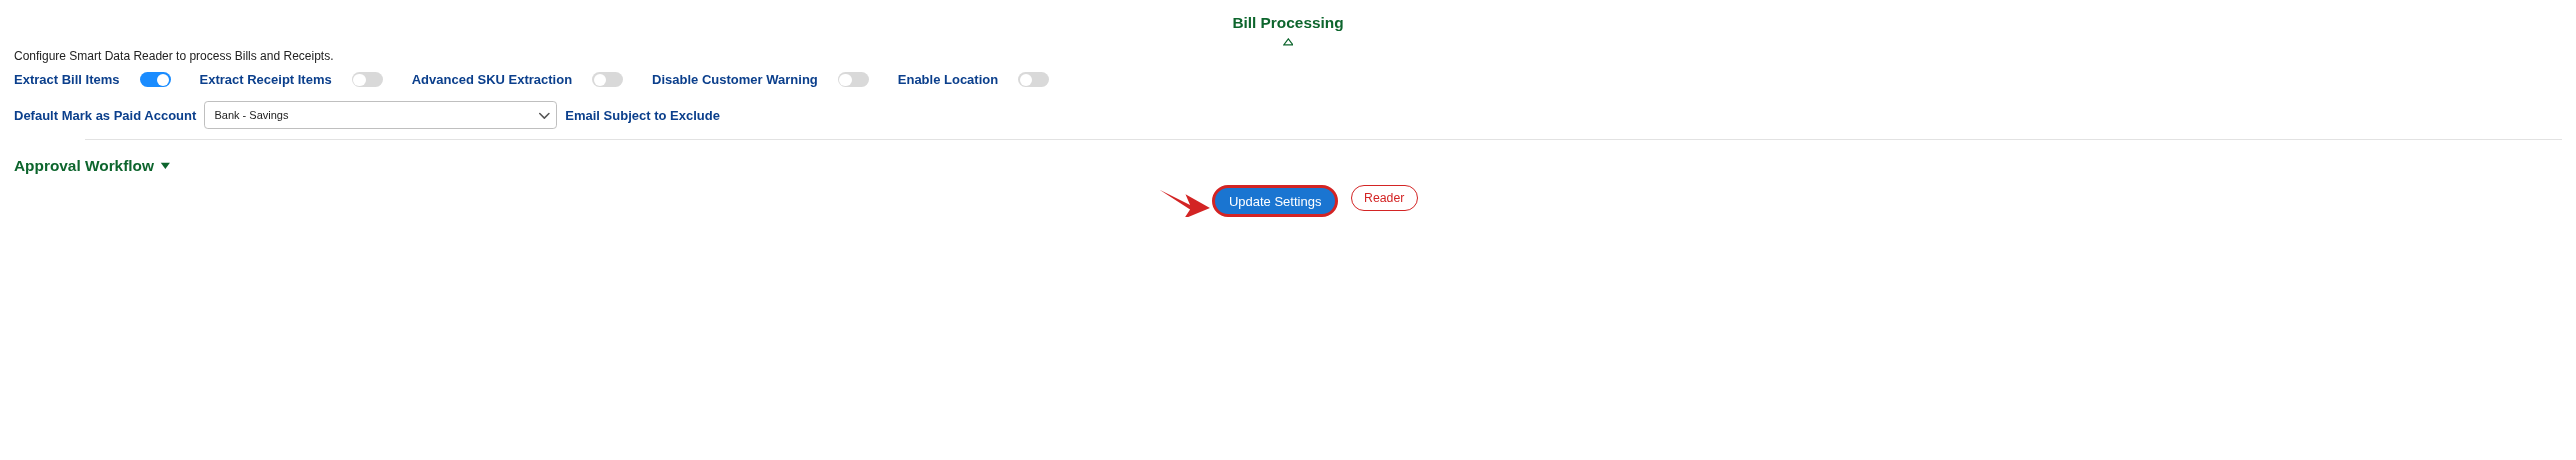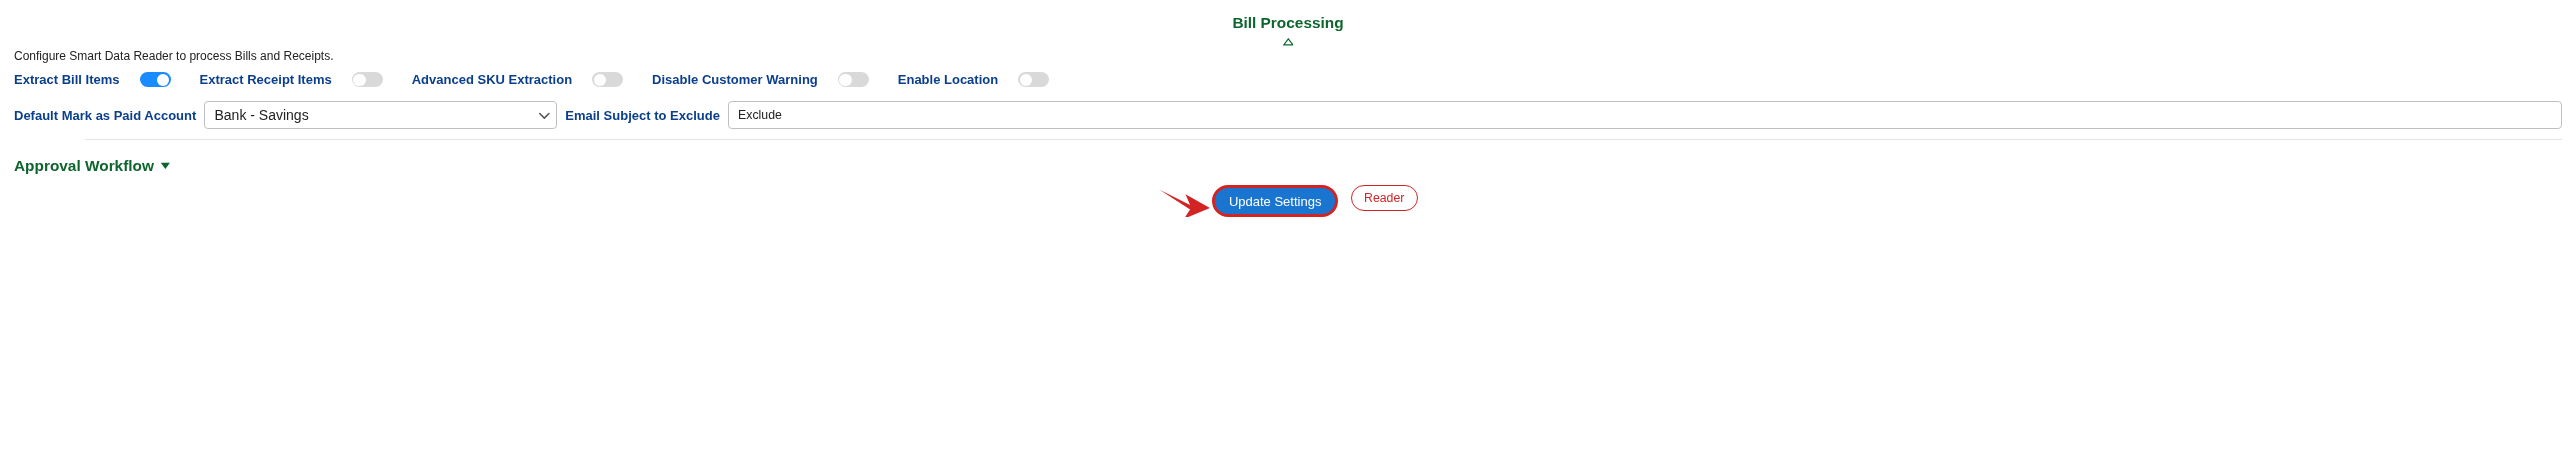--- a/index.html
+++ b/index.html
@@ -89,21 +89,21 @@
       flex: 0 0 auto;
       width: 353px;
       position: relative;
     }
     .select {
       width: 100%;
       height: 28px;
       border: 0.8px solid #bfbfbf;
       border-radius: 3.8px;
       padding: 0 28px 0 9.2px;
-      font-size: 14px;
+      font-size: 11px;
       color: #222;
       line-height: 26px;
       background: #fff;
       cursor: pointer;
     }
     .select-caret {
       position: absolute;
       right: 7.7px;
       top: 50%;
       transform: translateY(-50%);
@@ -215,21 +215,20 @@
   <span class="label-blue">Default Mark as Paid Account</span>
   <div class="select-wrap">
     <div class="select">Bank - Savings</div>
     <span class="select-caret">
       <svg width="10.7" height="7.7" viewBox="0 0 14 10">
         <path d="M1 2 L7 8 L13 2" fill="none" stroke="#555" stroke-width="2" stroke-linecap="round" stroke-linejoin="round"></path>
       </svg>
     </span>
   </div>
   <span class="label-blue">Email Subject to Exclude</span>
-  <input type="text" class="text-input" value="Exclude" style="">
 </div>
 
 <hr class="hr">
 
 <div class="approval-row">
   <span class="section-title">Approval Workflow</span>
   <span class="collapse-icon">
     <svg width="10.7" height="7.7" viewBox="0 0 14 10">
       <path d="M1 1 L13 1 L7 9 Z" fill="#0d652d"></path>
     </svg>

